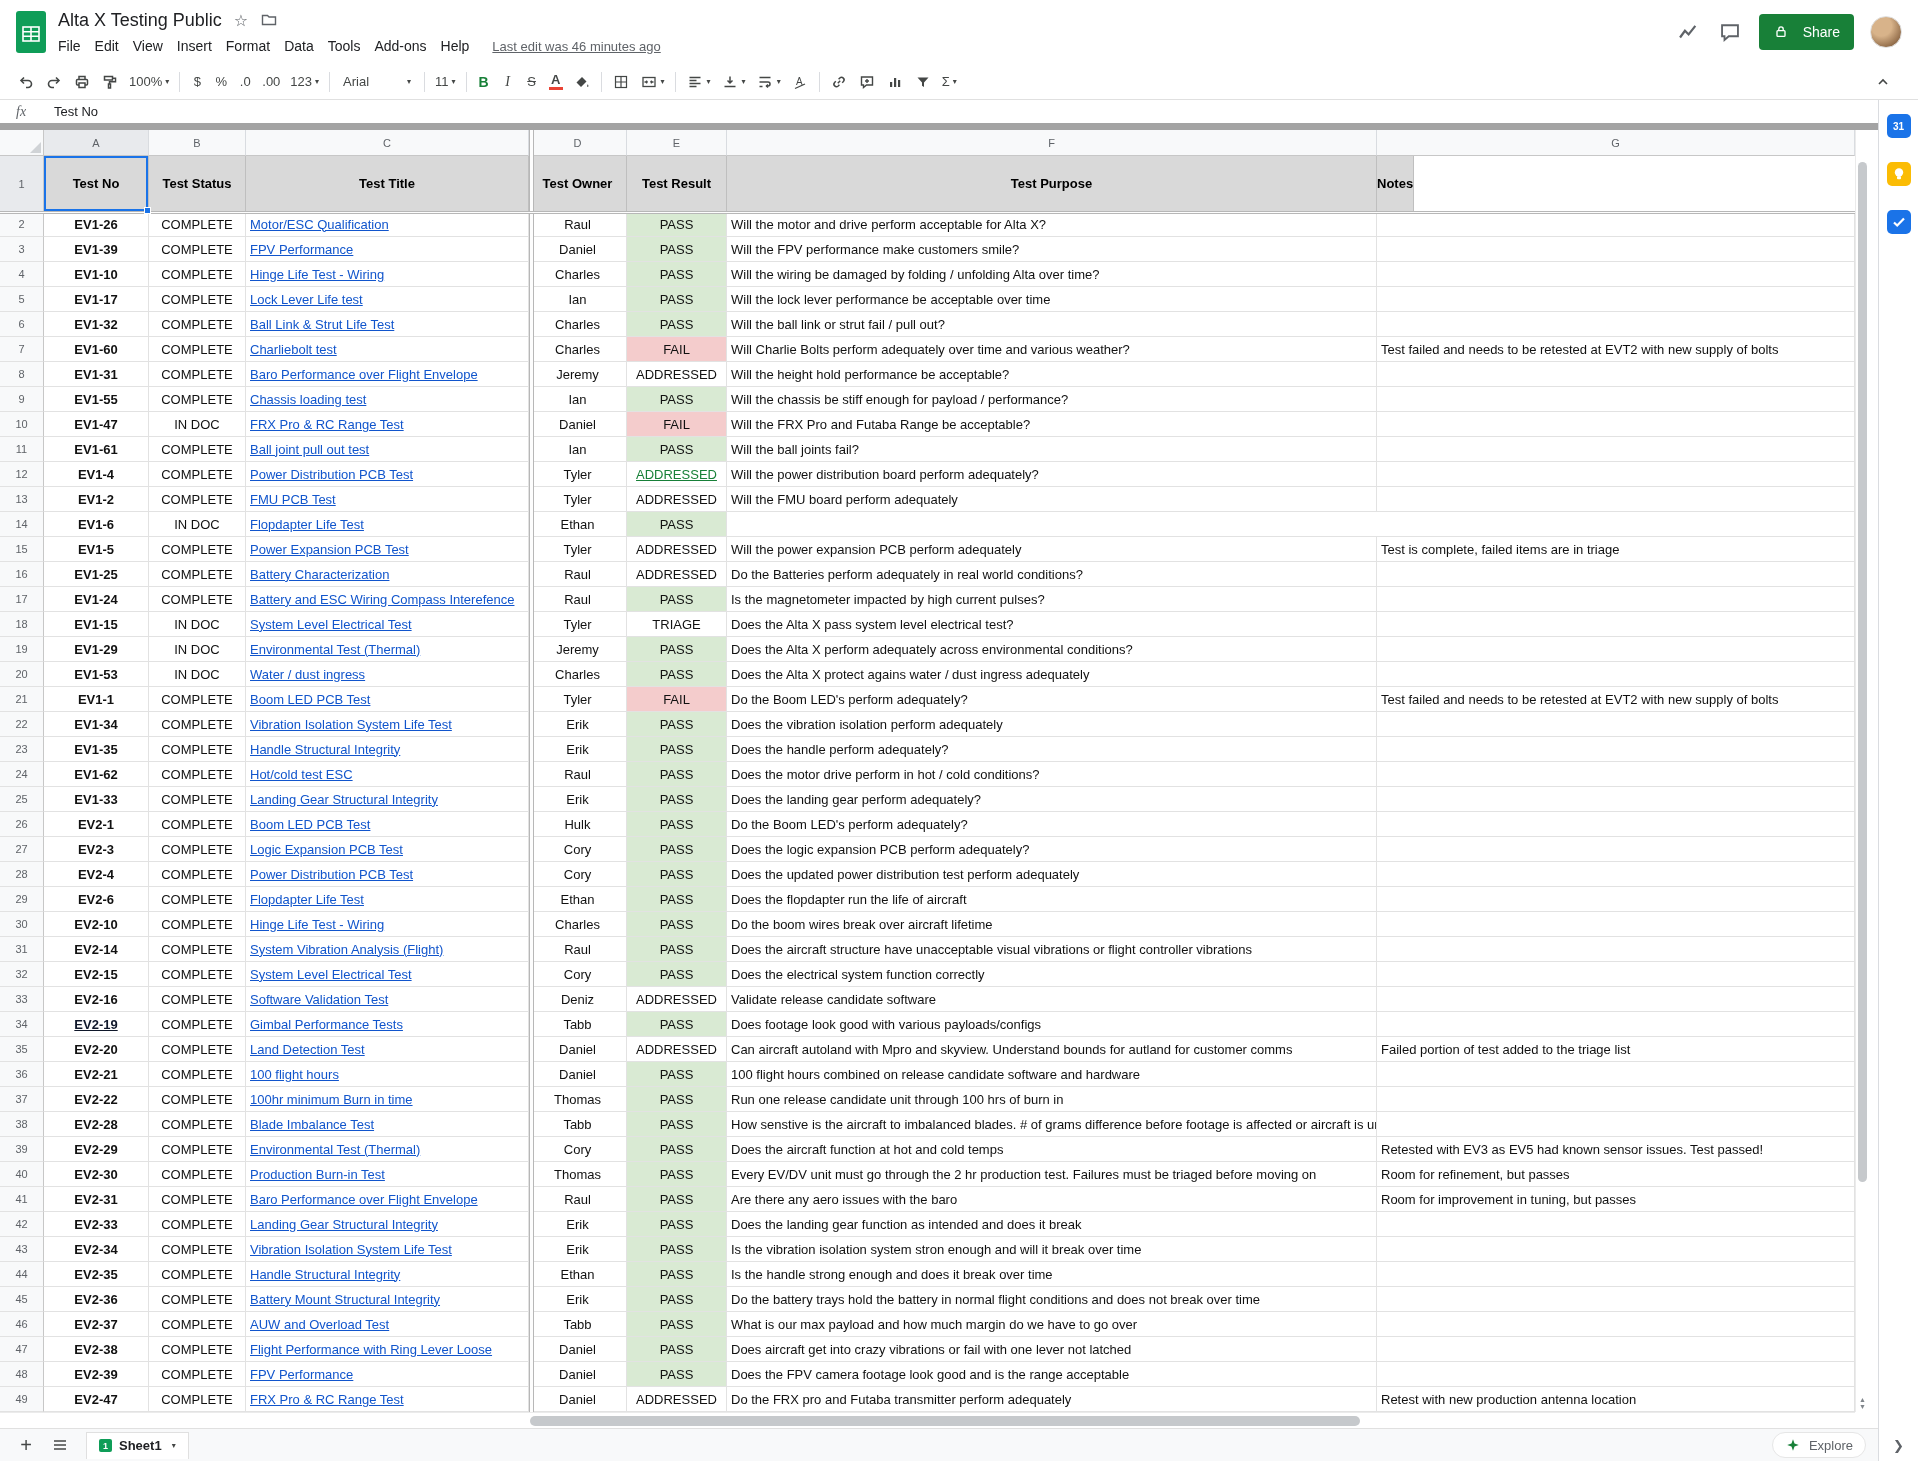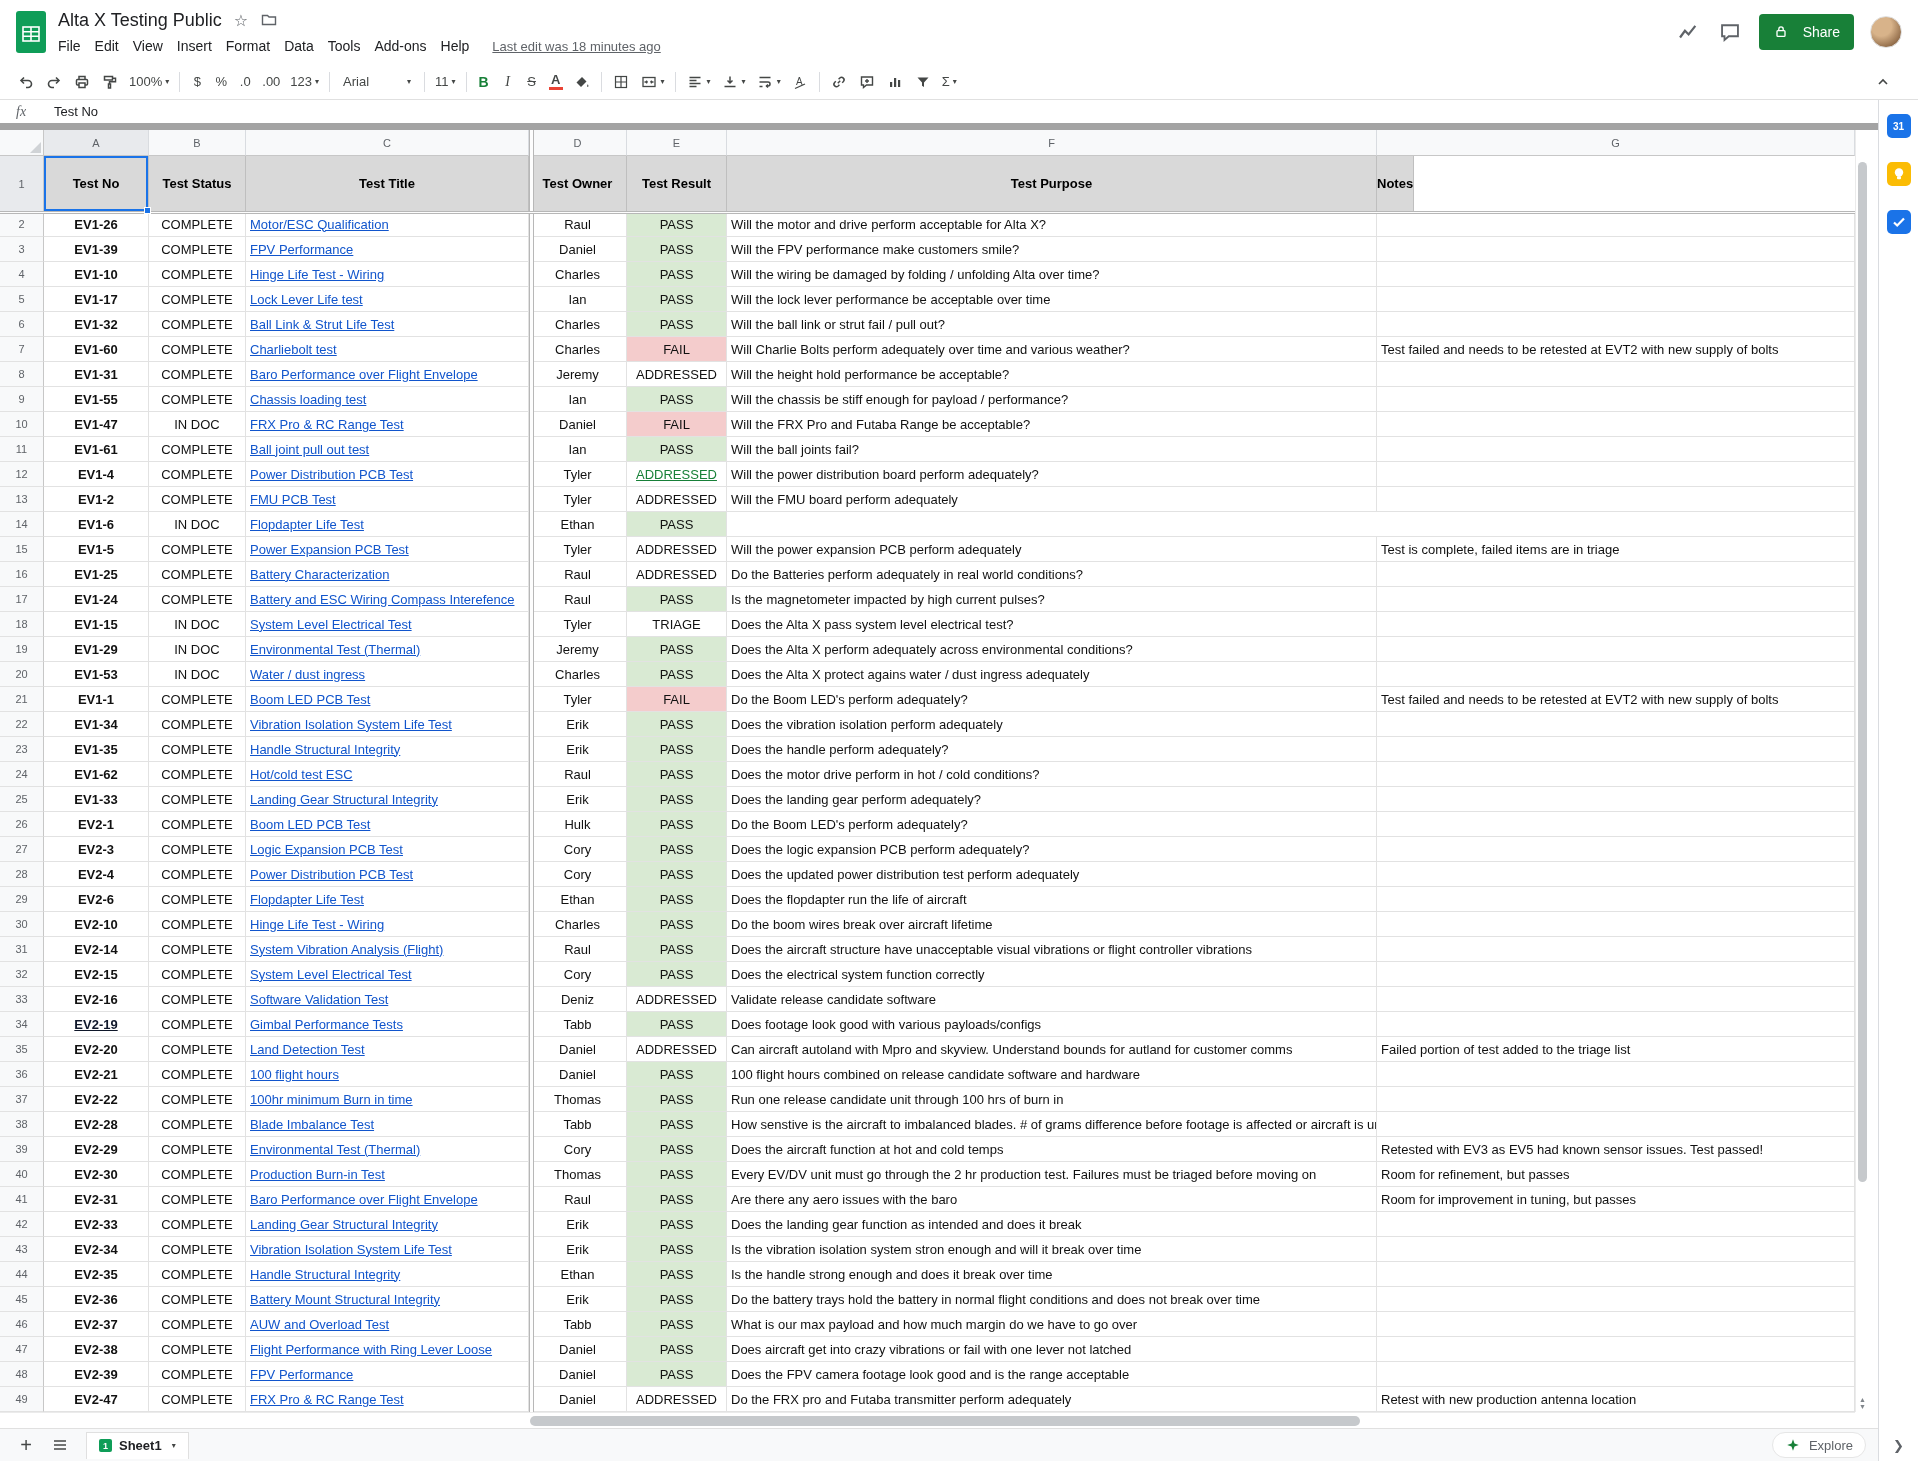--- a/index.html
+++ b/index.html
@@ -124,21 +124,21 @@
       <div class="menu-row">
         <span class="menu-item">File</span>
         <span class="menu-item">Edit</span>
         <span class="menu-item">View</span>
         <span class="menu-item">Insert</span>
         <span class="menu-item">Format</span>
         <span class="menu-item">Data</span>
         <span class="menu-item">Tools</span>
         <span class="menu-item">Add-ons</span>
         <span class="menu-item">Help</span>
-        <span class="last-edit">Last edit was 18 minutes ago</span>
+        <span class="last-edit">Last edit was 46 minutes ago</span>
       </div>
     </div>
     <div class="topbar-right">
       <span class="tb-ic">
         <svg width="22" height="22" viewBox="0 0 18 18" fill="none" stroke="#5f6368" stroke-width="1.8">
           <path d="M2.5 13.5l4-5.5 3 3 5.5-7"></path>
         </svg>
       </span>
       <span class="tb-ic">
         <svg width="22" height="22" viewBox="0 0 18 18" fill="none" stroke="#5f6368" stroke-width="1.5">

